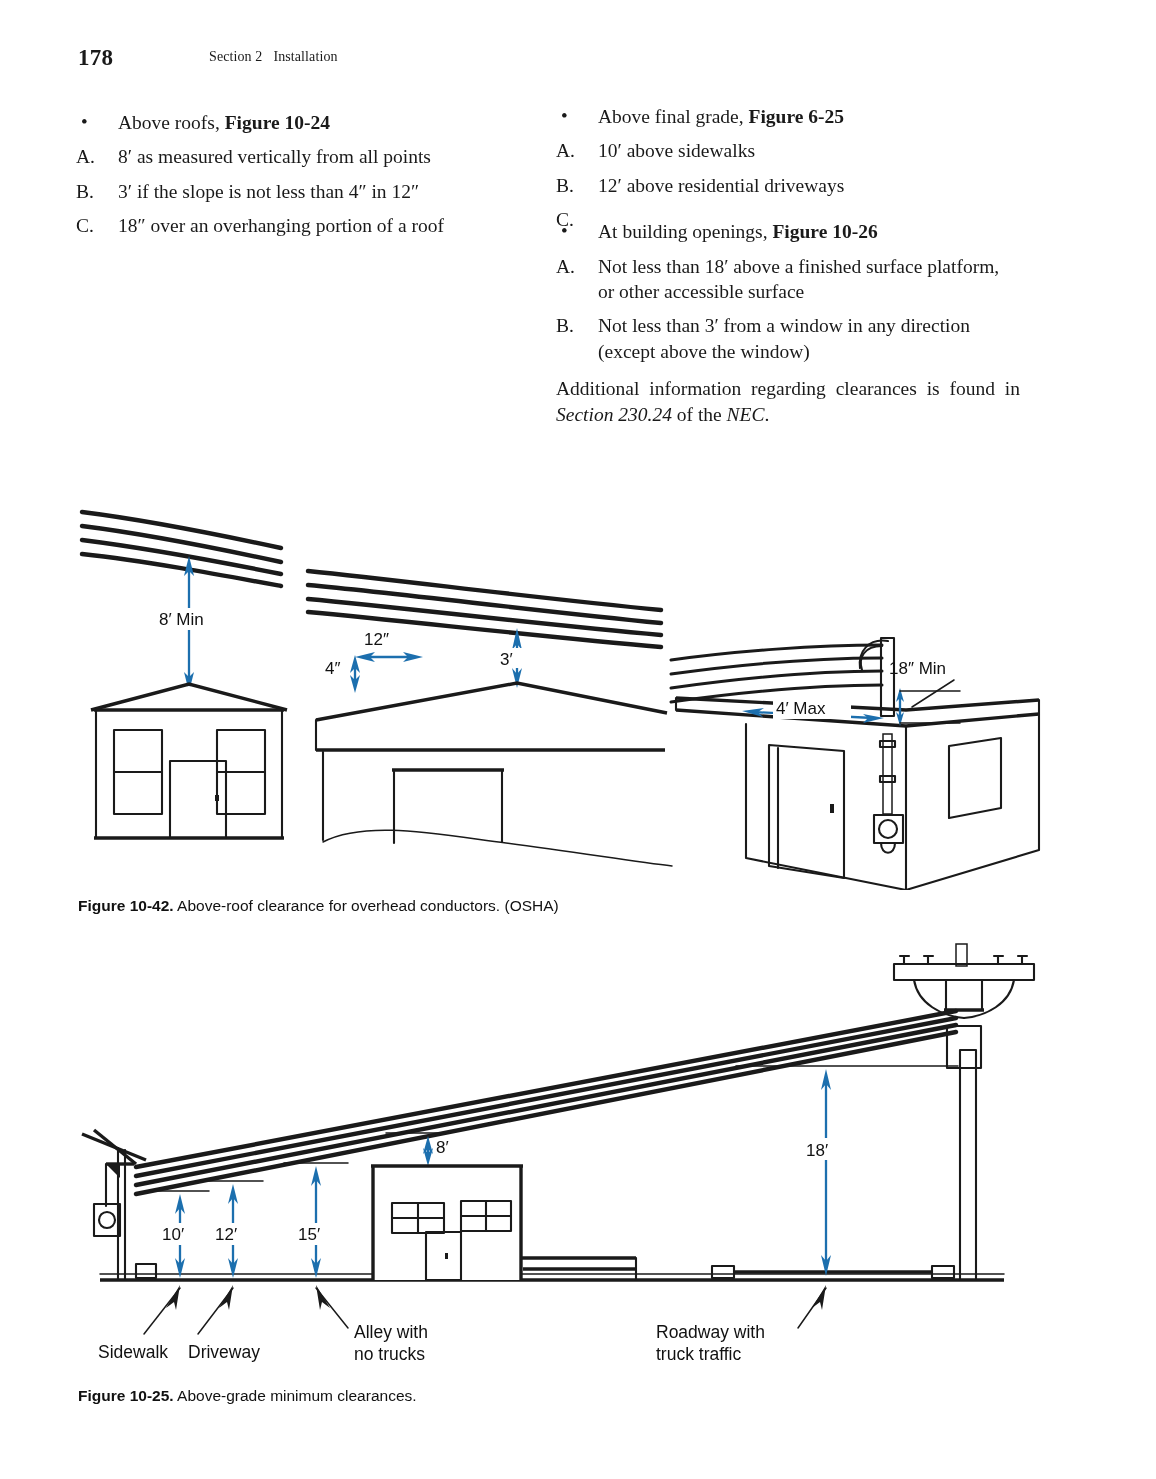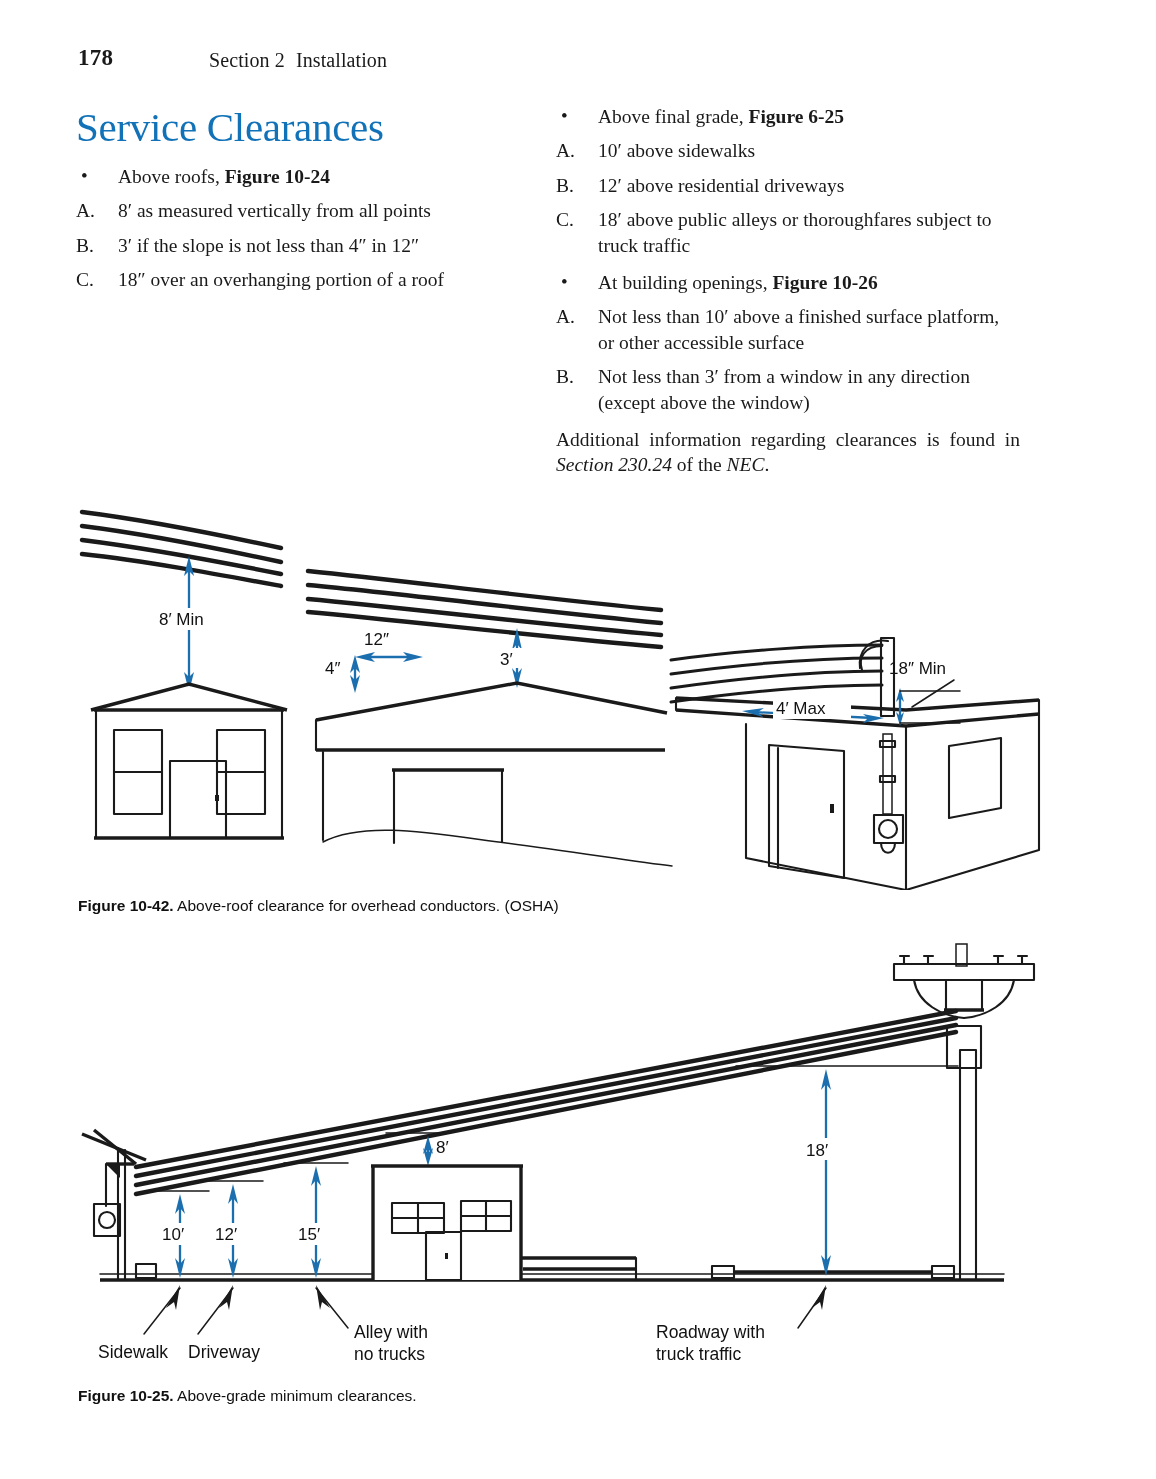--- a/index.html
+++ b/index.html
@@ -10,21 +10,21 @@
     font-family:"Liberation Serif", serif;
     color:#1a1a1a;
     position:relative;
     overflow:hidden;
   }
   .page { position:relative; width:1156px; height:1254px; }
 
   
   .runhead { position:absolute; top:45px; left:78px; width:1000px; height:30px; }
   .folio { font-family:"Liberation Serif", serif; font-weight:bold; font-size:23px; letter-spacing:0.2px; }
-  .runhead-text { position:absolute; left:131px; top:4px; font-size:20px; letter-spacing:0.1px;text-align:center; }
+  .runhead-text { position:absolute; left:131px; top:4px; font-size:14px; letter-spacing:0.1px;text-align:center; }
   .runhead-text .sp { display:inline-block; width:11px; }
 
   
   .cols { position:absolute; top:104px; left:76px; width:1004px; }
   .col { position:absolute; top:0; width:464px; }
   .col-left { left:0; }
   .col-right { left:480px; }
 
   h1.title {
     color:#1272b8;
@@ -107,21 +107,20 @@
 <div class="page">
 
   <div class="runhead">
     <span class="folio">178</span>
     <span class="runhead-text"><span>Section 2</span><span class="sp"></span><span>Installation</span></span>
   </div>
 
   <div class="cols">
 
     <div class="col col-left">
-      <h1 class="title">Service Clearances</h1>
 
 
       <div class="gap6"></div>
 
       <ul class="blist">
         <li>
           <span class="bullet">•</span><span>Above roofs, </span><span class="bold">Figure 10-24</span>
         </li>
       </ul>
 
@@ -135,32 +134,32 @@
     <div class="col col-right">
 
       <ul class="blist">
         <li>
           <span class="bullet">•</span><span>Above final grade, </span><span class="bold">Figure 6-25</span>
         </li>
       </ul>
       <ol class="alist">
         <li><span class="lbl">A.</span><span>10′ above sidewalks</span></li>
         <li><span class="lbl">B.</span><span>12′ above residential driveways</span></li>
-        <li><span class="lbl">C.</span><span>18′ above public alleys or thoroughfares subject to truck traffic</span></li>
+        <li><span class="lbl">C.</span></li>
       </ol>
 
       <div class="gap12"></div>
 
       <ul class="blist">
         <li>
           <span class="bullet">•</span><span>At building openings, </span><span class="bold">Figure 10-26</span>
         </li>
       </ul>
       <ol class="alist">
-        <li><span class="lbl">A.</span><span>Not less than 10′ above a finished surface platform, or other accessible surface</span></li>
+        <li><span class="lbl">A.</span><span>Not less than 18′ above a finished surface platform, or other accessible surface</span></li>
         <li><span class="lbl">B.</span><span>Not less than 3′ from a window in any direction (except above the window)</span></li>
       </ol>
 
       <div class="gap12"></div>
 
       <p class="body"><span>Additional information regarding clearances is found in </span><span class="ital">Section 230.24</span><span> of the </span><span class="ital">NEC</span><span>.</span></p>
     </div>
   </div>
 
   <div class="fig" style="top:498px;">

